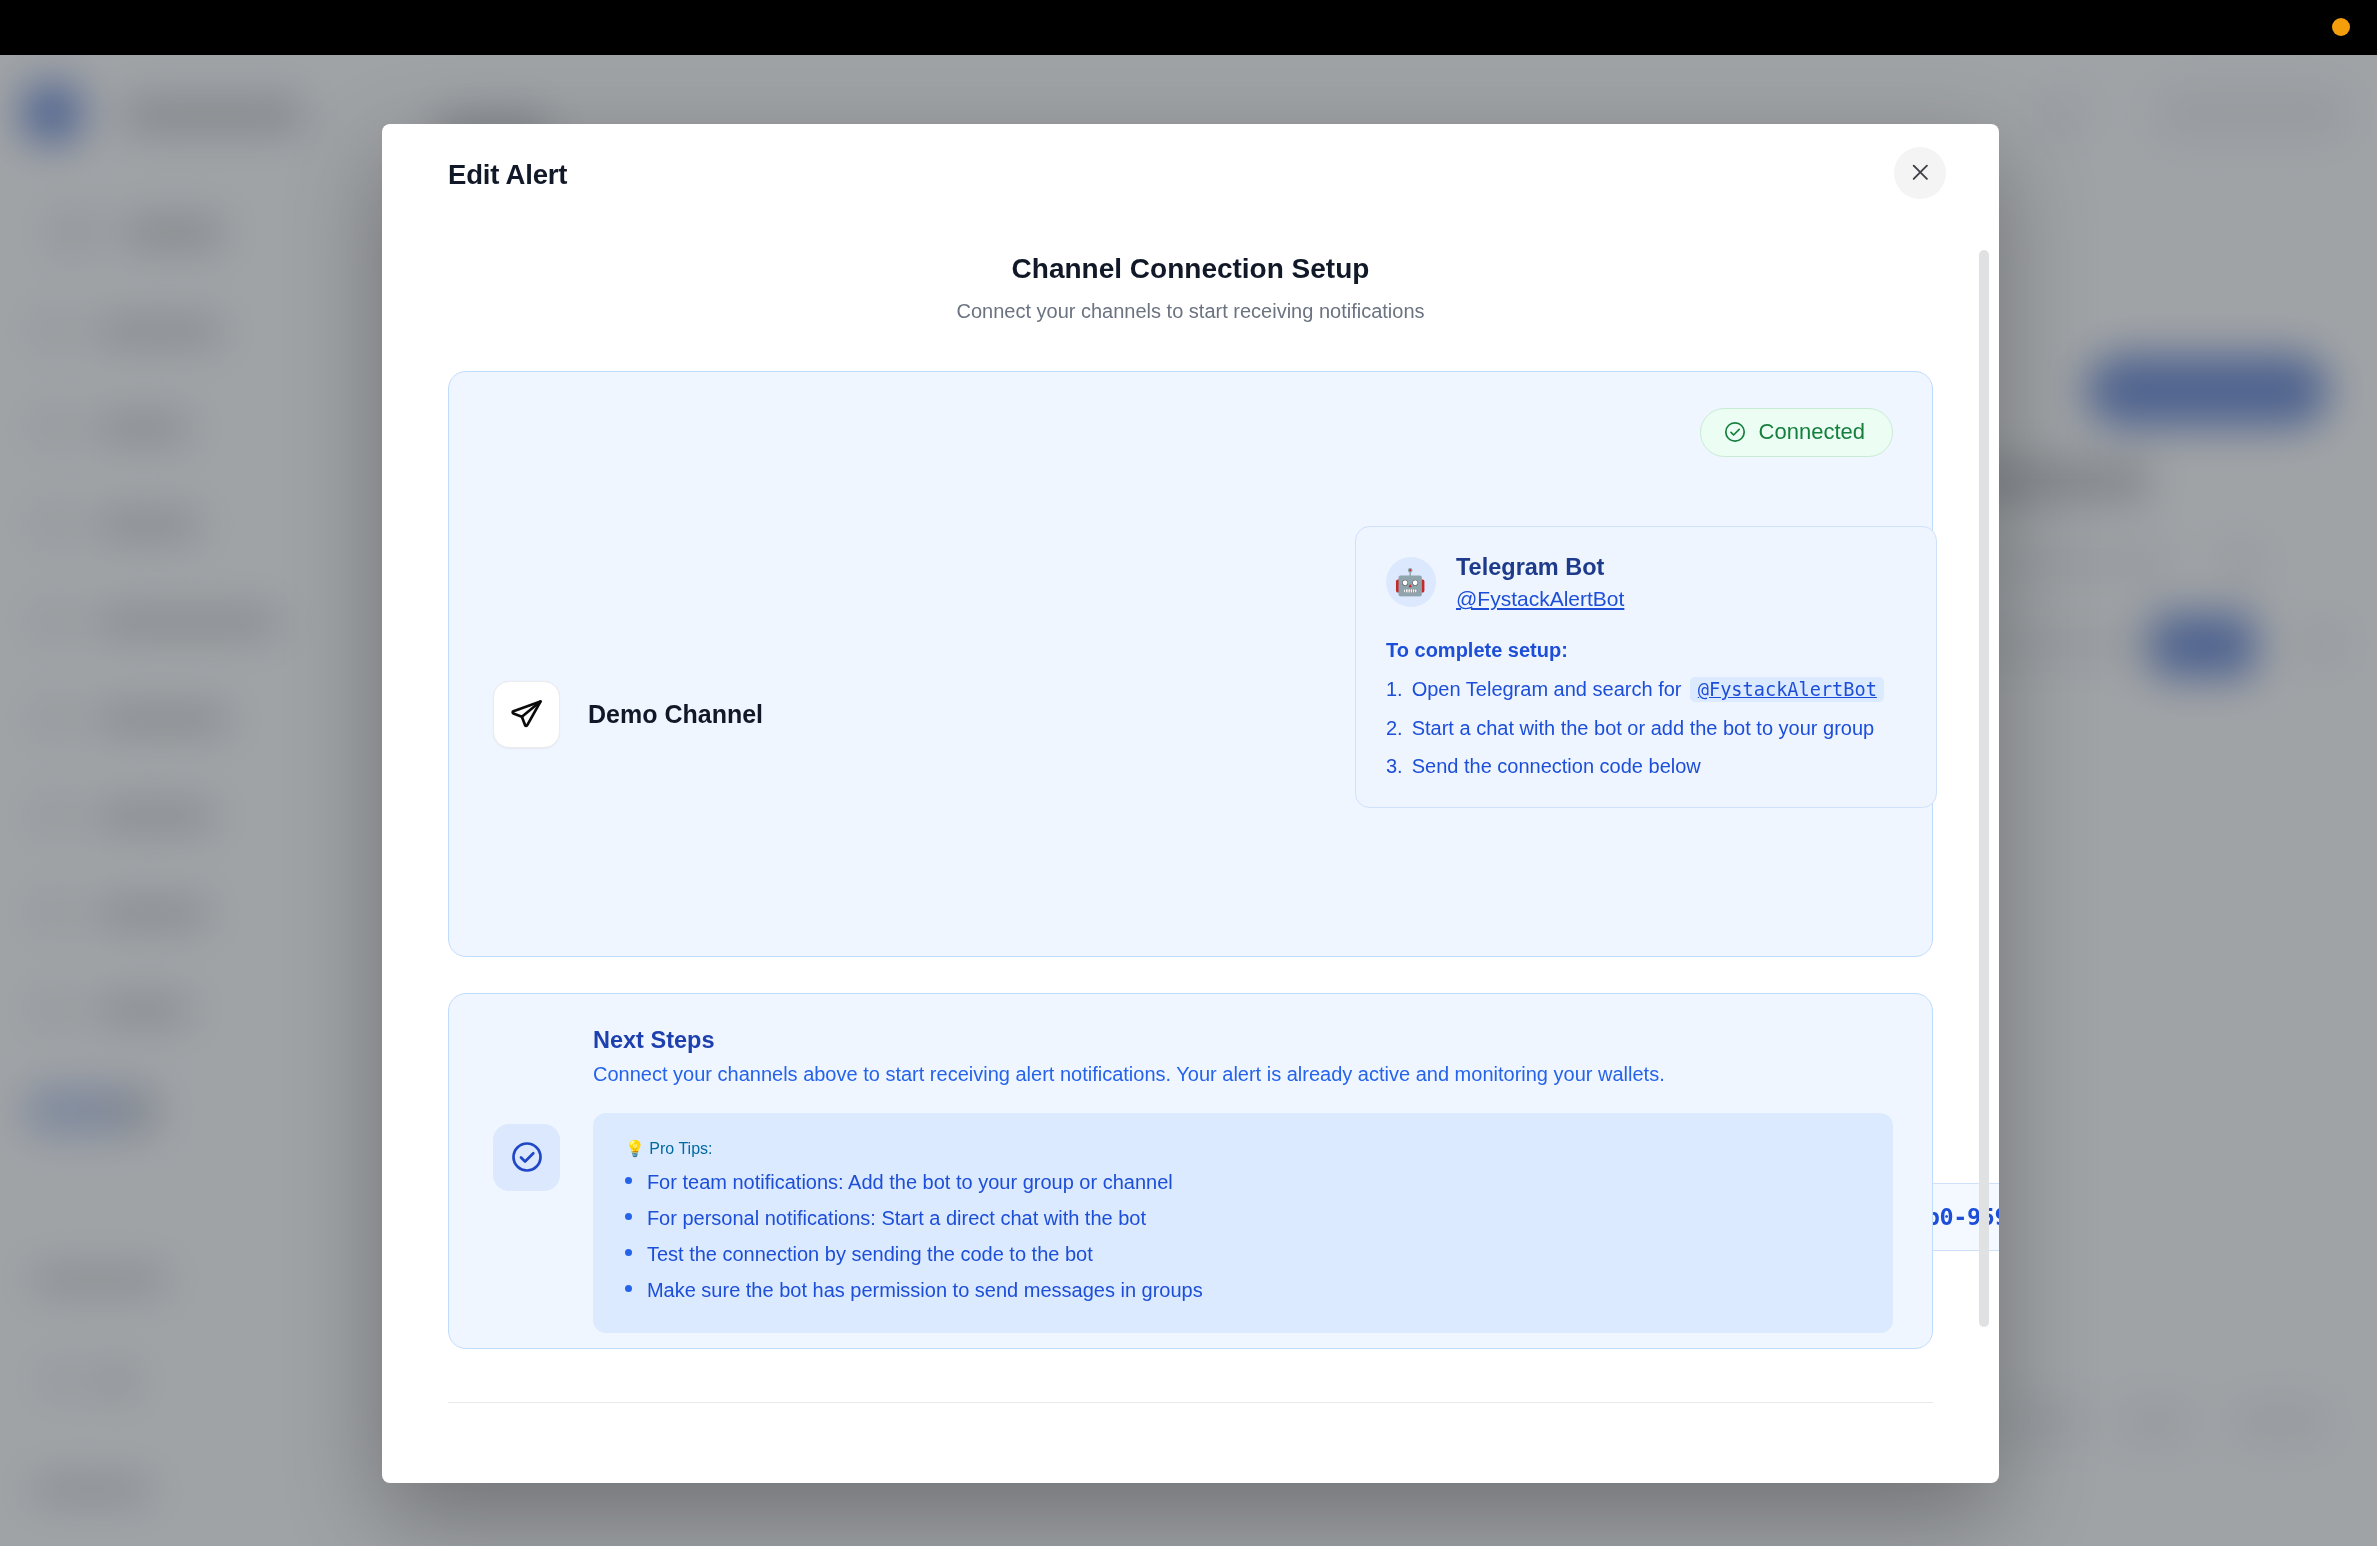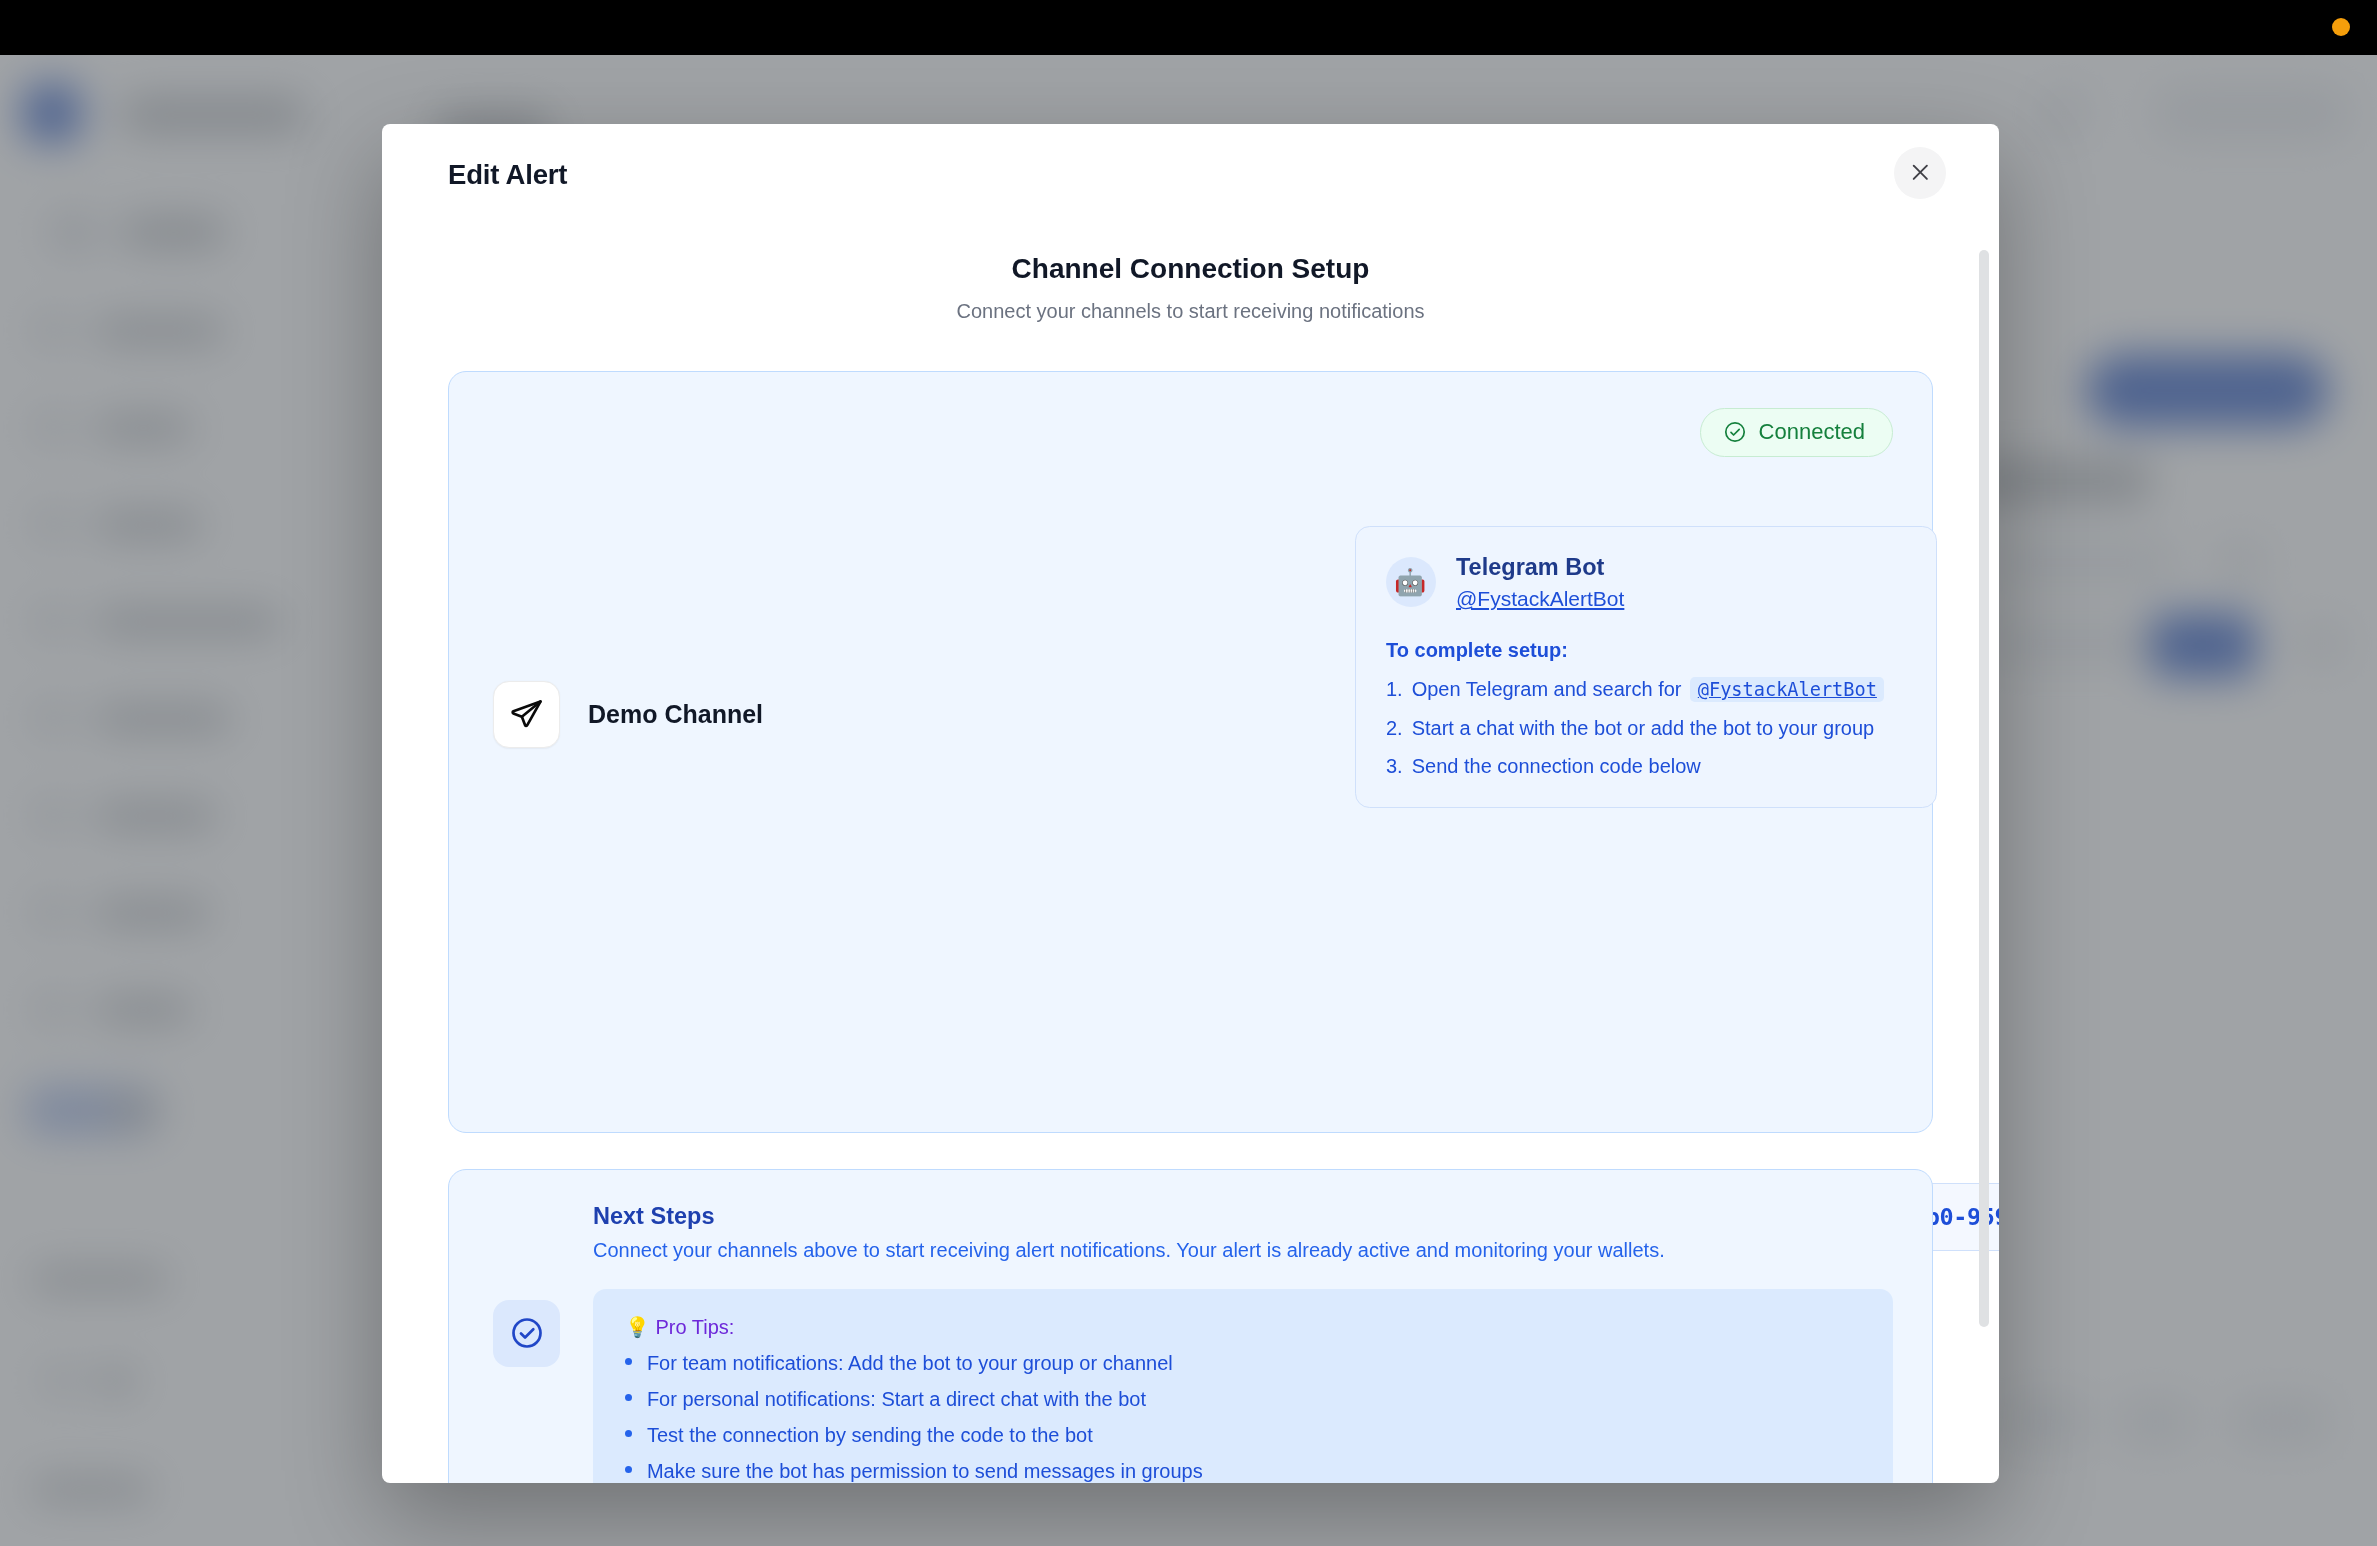--- a/index.html
+++ b/index.html
@@ -103,21 +103,21 @@
     margin-top: 14.6px;
   }
 
   
   #channel-card {
     margin-top: 48px;
     border: 1.6px solid #bfdbfe;
     background: #eff6ff;
     border-radius: 18px;
     position: relative;
-    height: 762px;
+    height: 586px;
   }
 
   #connected-badge {
     position: absolute; right: 39px; top: 36px;
     display: flex; align-items: center; gap: 11.3px;
     background: #ecfdf3; border: 1.6px solid #c7ecd2;
     border-radius: 808px;
     padding: 10.5px 27px 10.5px 22px;
   }
   #connected-badge svg { width: 24px; height: 24px; flex: none; }
@@ -210,21 +210,21 @@
   }
   #ns-check svg { width: 36px; height: 36px; }
   #ns-content { position: absolute; left: 144px; top: 33px; right: 39px; }
   #ns-title { font-size: 23.5px; font-weight: 700; color: #1e40af; }
   #ns-desc { font-size: 20px; color: #2563eb; margin-top: 9.7px; }
   #protips-box {
     margin-top: 27px;
     background: #dbeafe; border-radius: 13px;
     padding: 26px 32px 31px 32px;
   }
-  #protips-head { font-size: 20px; color: #6d28d9; }
+  #protips-head { font-size: 16px; color: #0369a1; }
   #protips-list { list-style: none; margin-top: 8px; }
   #protips-list li {
     font-size: 20px; color: #1d4ed8; margin-top: 13px;
     display: flex; align-items: baseline; gap: 14.6px;
   }
   .dot { flex: none; width: 7.3px; height: 7.3px; border-radius: 50%; background: #2563eb; transform: translateY(-4.9px); }
 
   #footer-divider {
     margin-top: 53px; height: 1.6px; background: #e9e9ea; border: none;
   }

